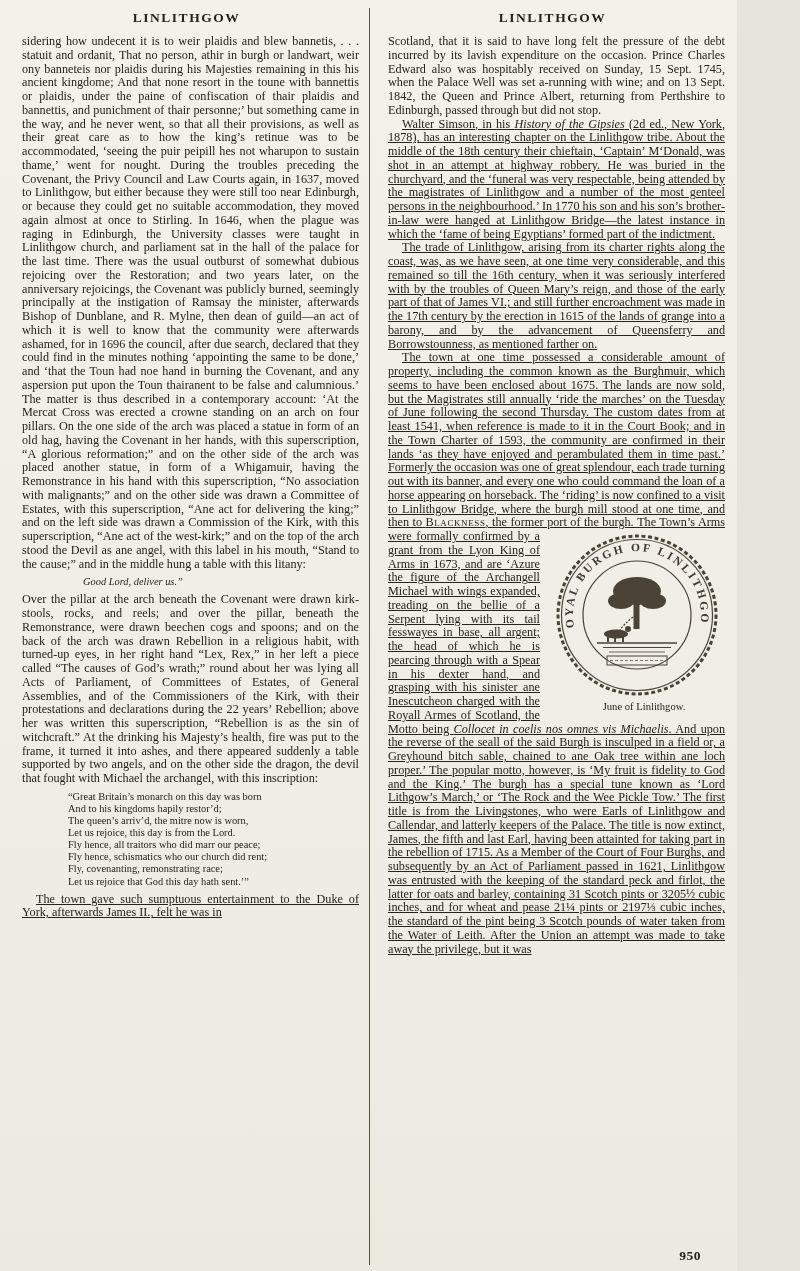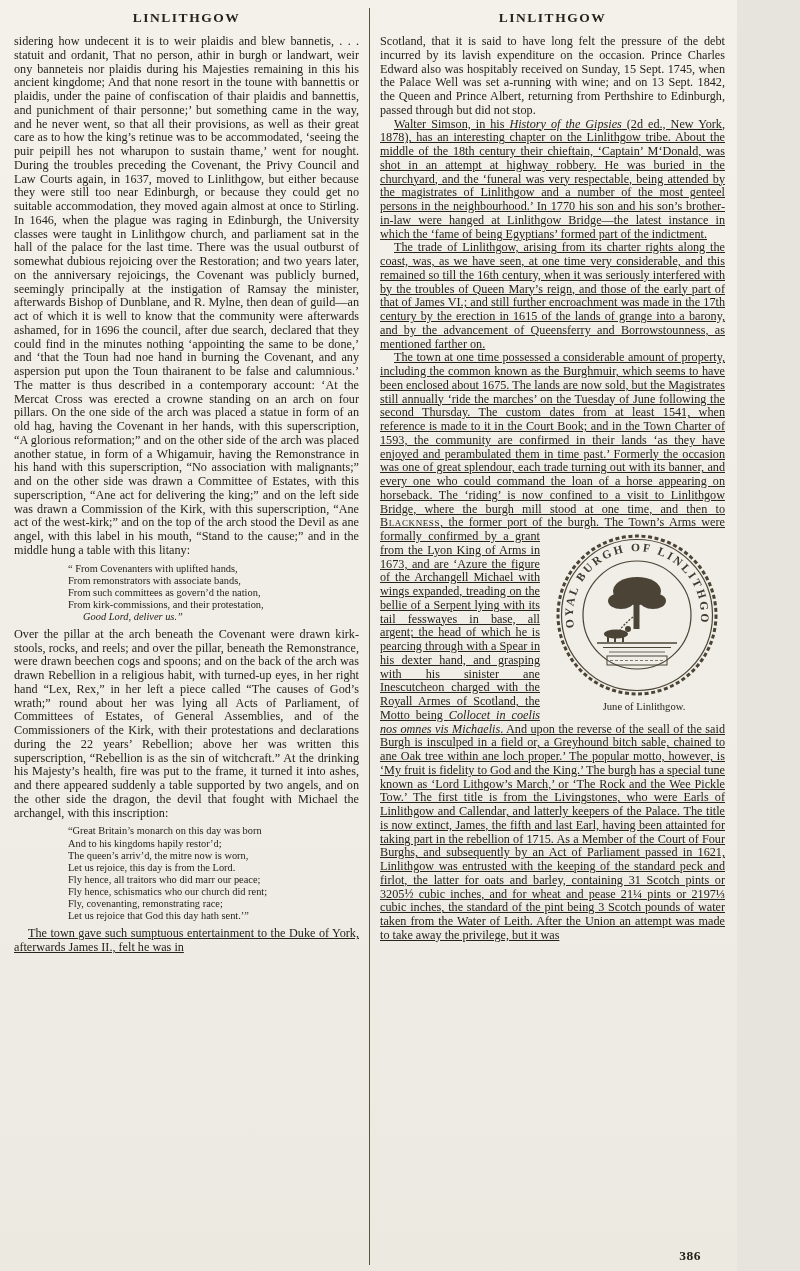--- a/index.html
+++ b/index.html
@@ -17,21 +17,21 @@
   }
   .columns { display:flex; height:100%; }
   .col { flex:1 1 0; min-width:0; }
   .col-header {
     text-align:center; font-weight:bold; font-size:13.5px;
     letter-spacing:1.5px; padding:2px 0 9px 0;
   }
   .divider { width:1px; background:#5a5342; margin:0 10px; }
   p {
     text-align:justify; font-size:12.2px; line-height:13.75px;
-    hyphens:auto; -webkit-hyphens:auto;
+    hyphens:auto;margin-left:8px; -webkit-hyphens:auto;
   }
   p.indent { text-indent:14px;text-decoration:underline; }
   .verse {
     font-size:10.4px; line-height:12.1px;
     margin:5px 0 5px 54px; text-align:left;
   }
   .verse-lines, .verse-block { white-space:pre-line; }
   .verse-last { font-style:italic; margin-left:15px; white-space:pre-line; }
   .smallcaps { font-variant:small-caps; letter-spacing:.6px; }
   .seal-float {
@@ -47,24 +47,20 @@
 </head>
 <body>
 
 <div class="page">
   <div class="columns">
 
     <div class="col">
       <div class="col-header">LINLITHGOW</div>
       <p>sidering how undecent it is to weir plaidis and blew bannetis, . . . statuit and ordanit, That no person, athir in burgh or landwart, weir ony banneteis nor plaidis during his Majesties remaining in this his ancient kingdome; And that none resort in the toune with bannettis or plaidis, under the paine of confiscation of thair plaidis and bannettis, and punichment of thair personne;’ but something came in the way, and he never went, so that all their provisions, as well as their great care as to how the king’s retinue was to be accommodated, ‘seeing the puir peipill hes not wharupon to sustain thame,’ went for nought. During the troubles preceding the Covenant, the Privy Council and Law Courts again, in 1637, moved to Linlithgow, but either because they were still too near Edinburgh, or because they could get no suitable accommodation, they moved again almost at once to Stirling. In 1646, when the plague was raging in Edinburgh, the University classes were taught in Linlithgow church, and parliament sat in the hall of the palace for the last time. There was the usual outburst of somewhat dubious rejoicing over the Restoration; and two years later, on the anniversary rejoicings, the Covenant was publicly burned, seemingly principally at the instigation of Ramsay the minister, afterwards Bishop of Dunblane, and R. Mylne, then dean of guild—an act of which it is well to know that the community were afterwards ashamed, for in 1696 the council, after due search, declared that they could find in the minutes nothing ‘appointing the same to be done,’ and ‘that the Toun had noe hand in burning the Covenant, and any aspersion put upon the Toun thairanent to be false and calumnious.’ The matter is thus described in a contemporary account: ‘At the Mercat Cross was erected a crowne standing on an arch on four pillars. On the one side of the arch was placed a statue in form of an old hag, having the Covenant in her hands, with this superscription, “A glorious reformation;” and on the other side of the arch was placed another statue, in form of a Whigamuir, having the Remonstrance in his hand with this superscription, “No association with malignants;” and on the other side was drawn a Committee of Estates, with this superscription, “Ane act for delivering the king;” and on the left side was drawn a Commission of the Kirk, with this superscription, “Ane act of the west-kirk;” and on the top of the arch stood the Devil as ane angel, with this label in his mouth, “Stand to the cause;” and in the middle hung a table with this litany:</p>
       <div class="verse">
-        <div class="verse-lines">“ From Covenanters with uplifted hands,
-From remonstrators with associate bands,
-From such committees as govern’d the nation,
-From kirk-commissions, and their protestation,</div>
         <div class="verse-last">Good Lord, deliver us.”</div>
       </div>
       <p>Over the pillar at the arch beneath the Covenant were drawn kirk-stools, rocks, and reels; and over the pillar, beneath the Remonstrance, were drawn beechen cogs and spoons; and on the back of the arch was drawn Rebellion in a religious habit, with turned-up eyes, in her right hand “Lex, Rex,” in her left a piece called “The causes of God’s wrath;” round about her was lying all Acts of Parliament, of Committees of Estates, of General Assemblies, and of the Commissioners of the Kirk, with their protestations and declarations during the 22 years’ Rebellion; above her was written this superscription, “Rebellion is as the sin of witchcraft.” At the drinking his Majesty’s health, fire was put to the frame, it turned it into ashes, and there appeared suddenly a table supported by two angels, and on the other side the dragon, the devil that fought with Michael the archangel, with this inscription:</p>
       <div class="verse verse-block">“Great Britain’s monarch on this day was born
 And to his kingdoms hapily restor’d;
 The queen’s arriv’d, the mitre now is worn,
 Let us rejoice, this day is from the Lord.
 Fly hence, all traitors who did marr our peace;
 Fly hence, schismatics who our church did rent;
 Fly, covenanting, remonstrating race;
@@ -109,14 +105,14 @@
             <path d="M 58,119 H 114" stroke="#4b4336" stroke-width=".8"></path>
 
             <rect x="56" y="123" width="60" height="9" fill="none" stroke="#4b4336" stroke-width="1"></rect>
             <path d="M 59,127.5 H 113" stroke="#4b4336" stroke-width=".7" stroke-dasharray="3 2"></path>
           </svg>
             <span class="seal-caption">June of Linlithgow.</span>
           </span><span>The Town’s Arms were formally confirmed by a grant from the Lyon King of Arms in 1673, and are ‘Azure the figure of the Archangell Michael with wings expanded, treading on the bellie of a Serpent lying with its tail fesswayes in base, all argent; the head of which he is pearcing through with a Spear in his dexter hand, and grasping with his sinister ane Inescutcheon charged with the Royall Armes of Scotland, the Motto being </span><i>Collocet in coelis nos omnes vis Michaelis</i><span>. And upon the reverse of the seall of the said Burgh is insculped in a field or, a Greyhound bitch sable, chained to ane Oak tree within ane loch proper.’ The popular motto, however, is ‘My fruit is fidelity to God and the King.’ The burgh has a special tune known as ‘Lord Lithgow’s March,’ or ‘The Rock and the Wee Pickle Tow.’ The first title is from the Livingstones, who were Earls of Linlithgow and Callendar, and latterly keepers of the Palace. The title is now extinct, James, the fifth and last Earl, having been attainted for taking part in the rebellion of 1715. As a Member of the Court of Four Burghs, and subsequently by an Act of Parliament passed in 1621, Linlithgow was entrusted with the keeping of the standard peck and firlot, the latter for oats and barley, containing 31 Scotch pints or 3205½ cubic inches, and for wheat and pease 21¼ pints or 2197⅓ cubic inches, the standard of the pint being 3 Scotch pounds of water taken from the Water of Leith. After the Union an attempt was made to take away the privilege, but it was</span></p>
     </div>
   </div>
 
-  <div class="page-number">386</div>
+  <div class="page-number">950</div>
 </div>
 
 </body></html>

